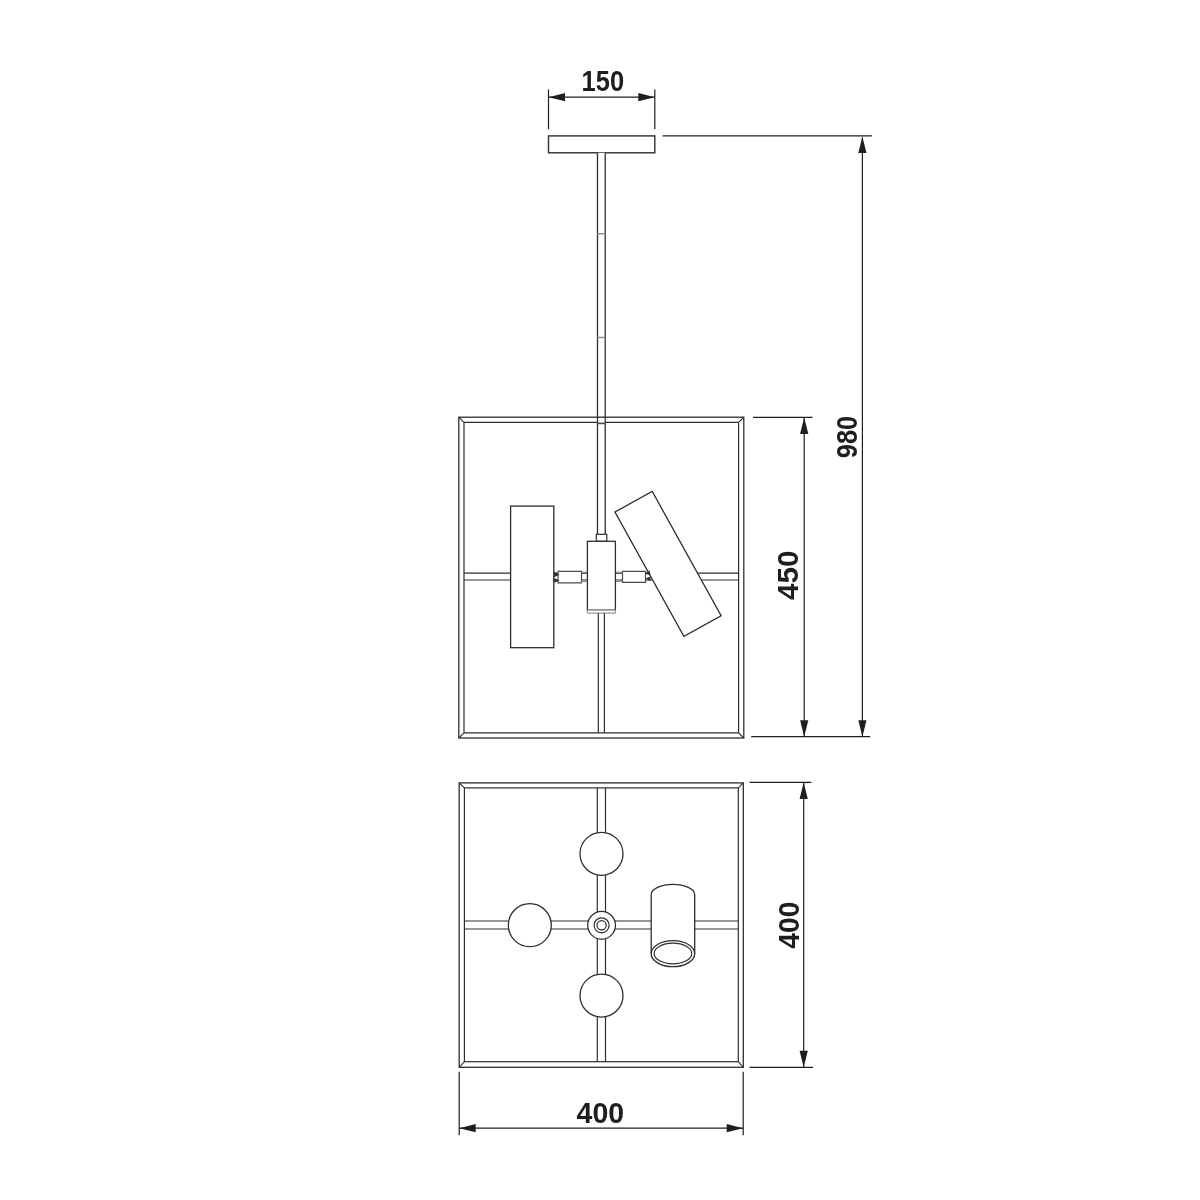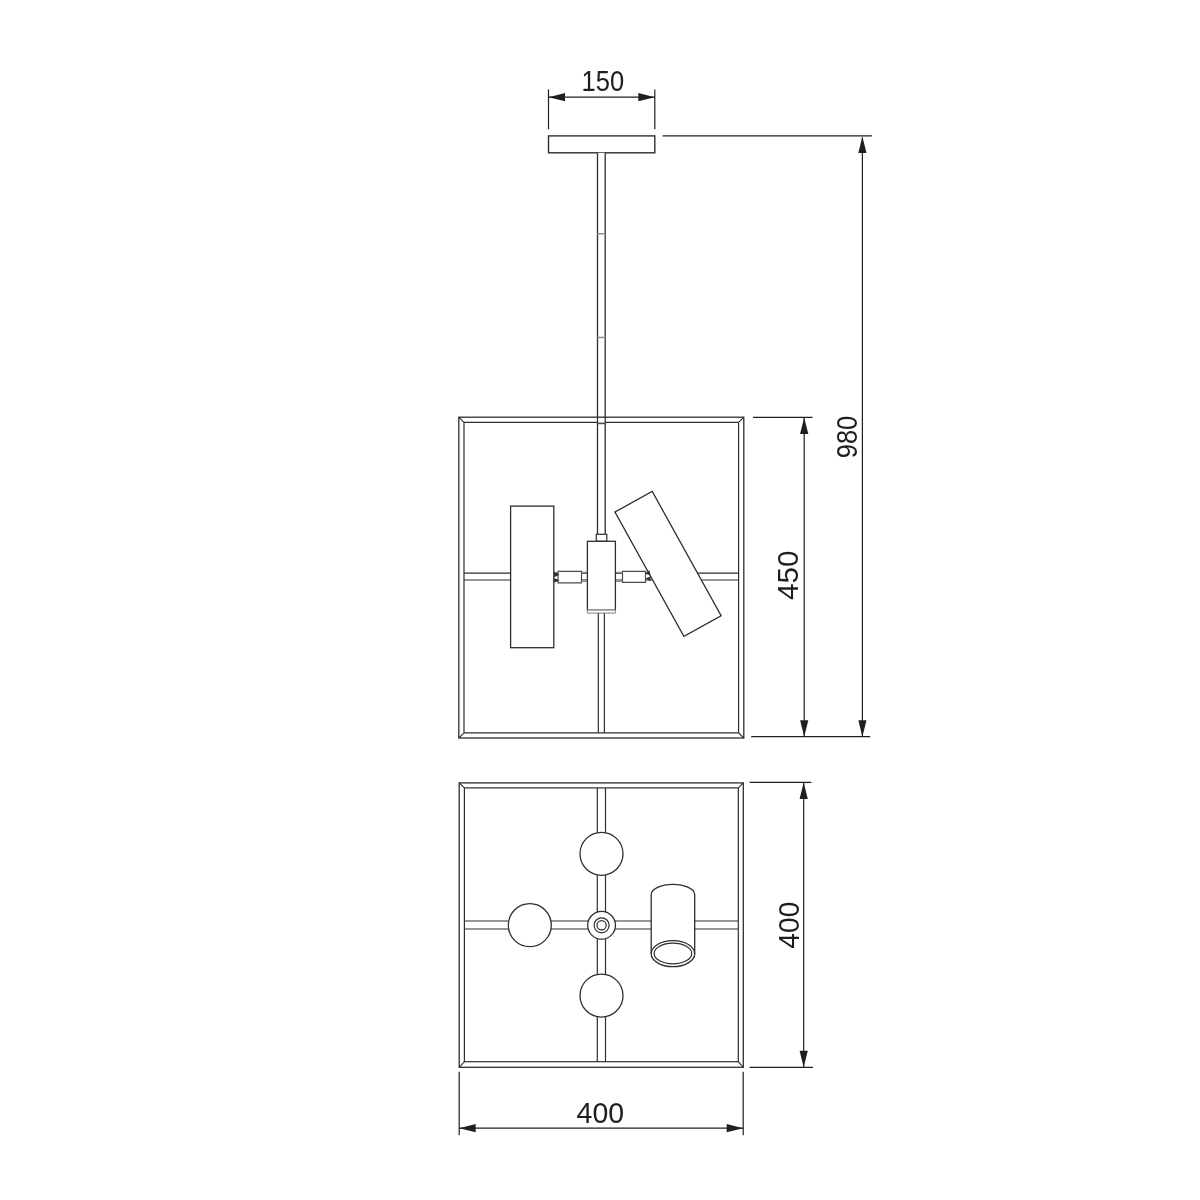--- a/index.html
+++ b/index.html
@@ -1,16 +1,16 @@
 <!DOCTYPE html>
 <html><head>
 <meta charset="utf-8">
 <style>
   html,body{margin:0;padding:0;background:#ffffff;}
-  .page{width:1200px;height:1200px;position:relative;background:#ffffff;}
+  .page{width:1200px;height:1200px;position:relative;background:#ffffff;font-weight:bold;}
   svg{display:block;filter:grayscale(100%);}
   text{font-family:"Liberation Sans", sans-serif;fill:#1e1e1e;}
 </style>
 </head>
 <body>
 <div class="page">
 <svg width="1200" height="1200" viewBox="0 0 1200 1200">
 
   <rect x="0" y="0" width="1200" height="1200" fill="#ffffff"></rect>
 

